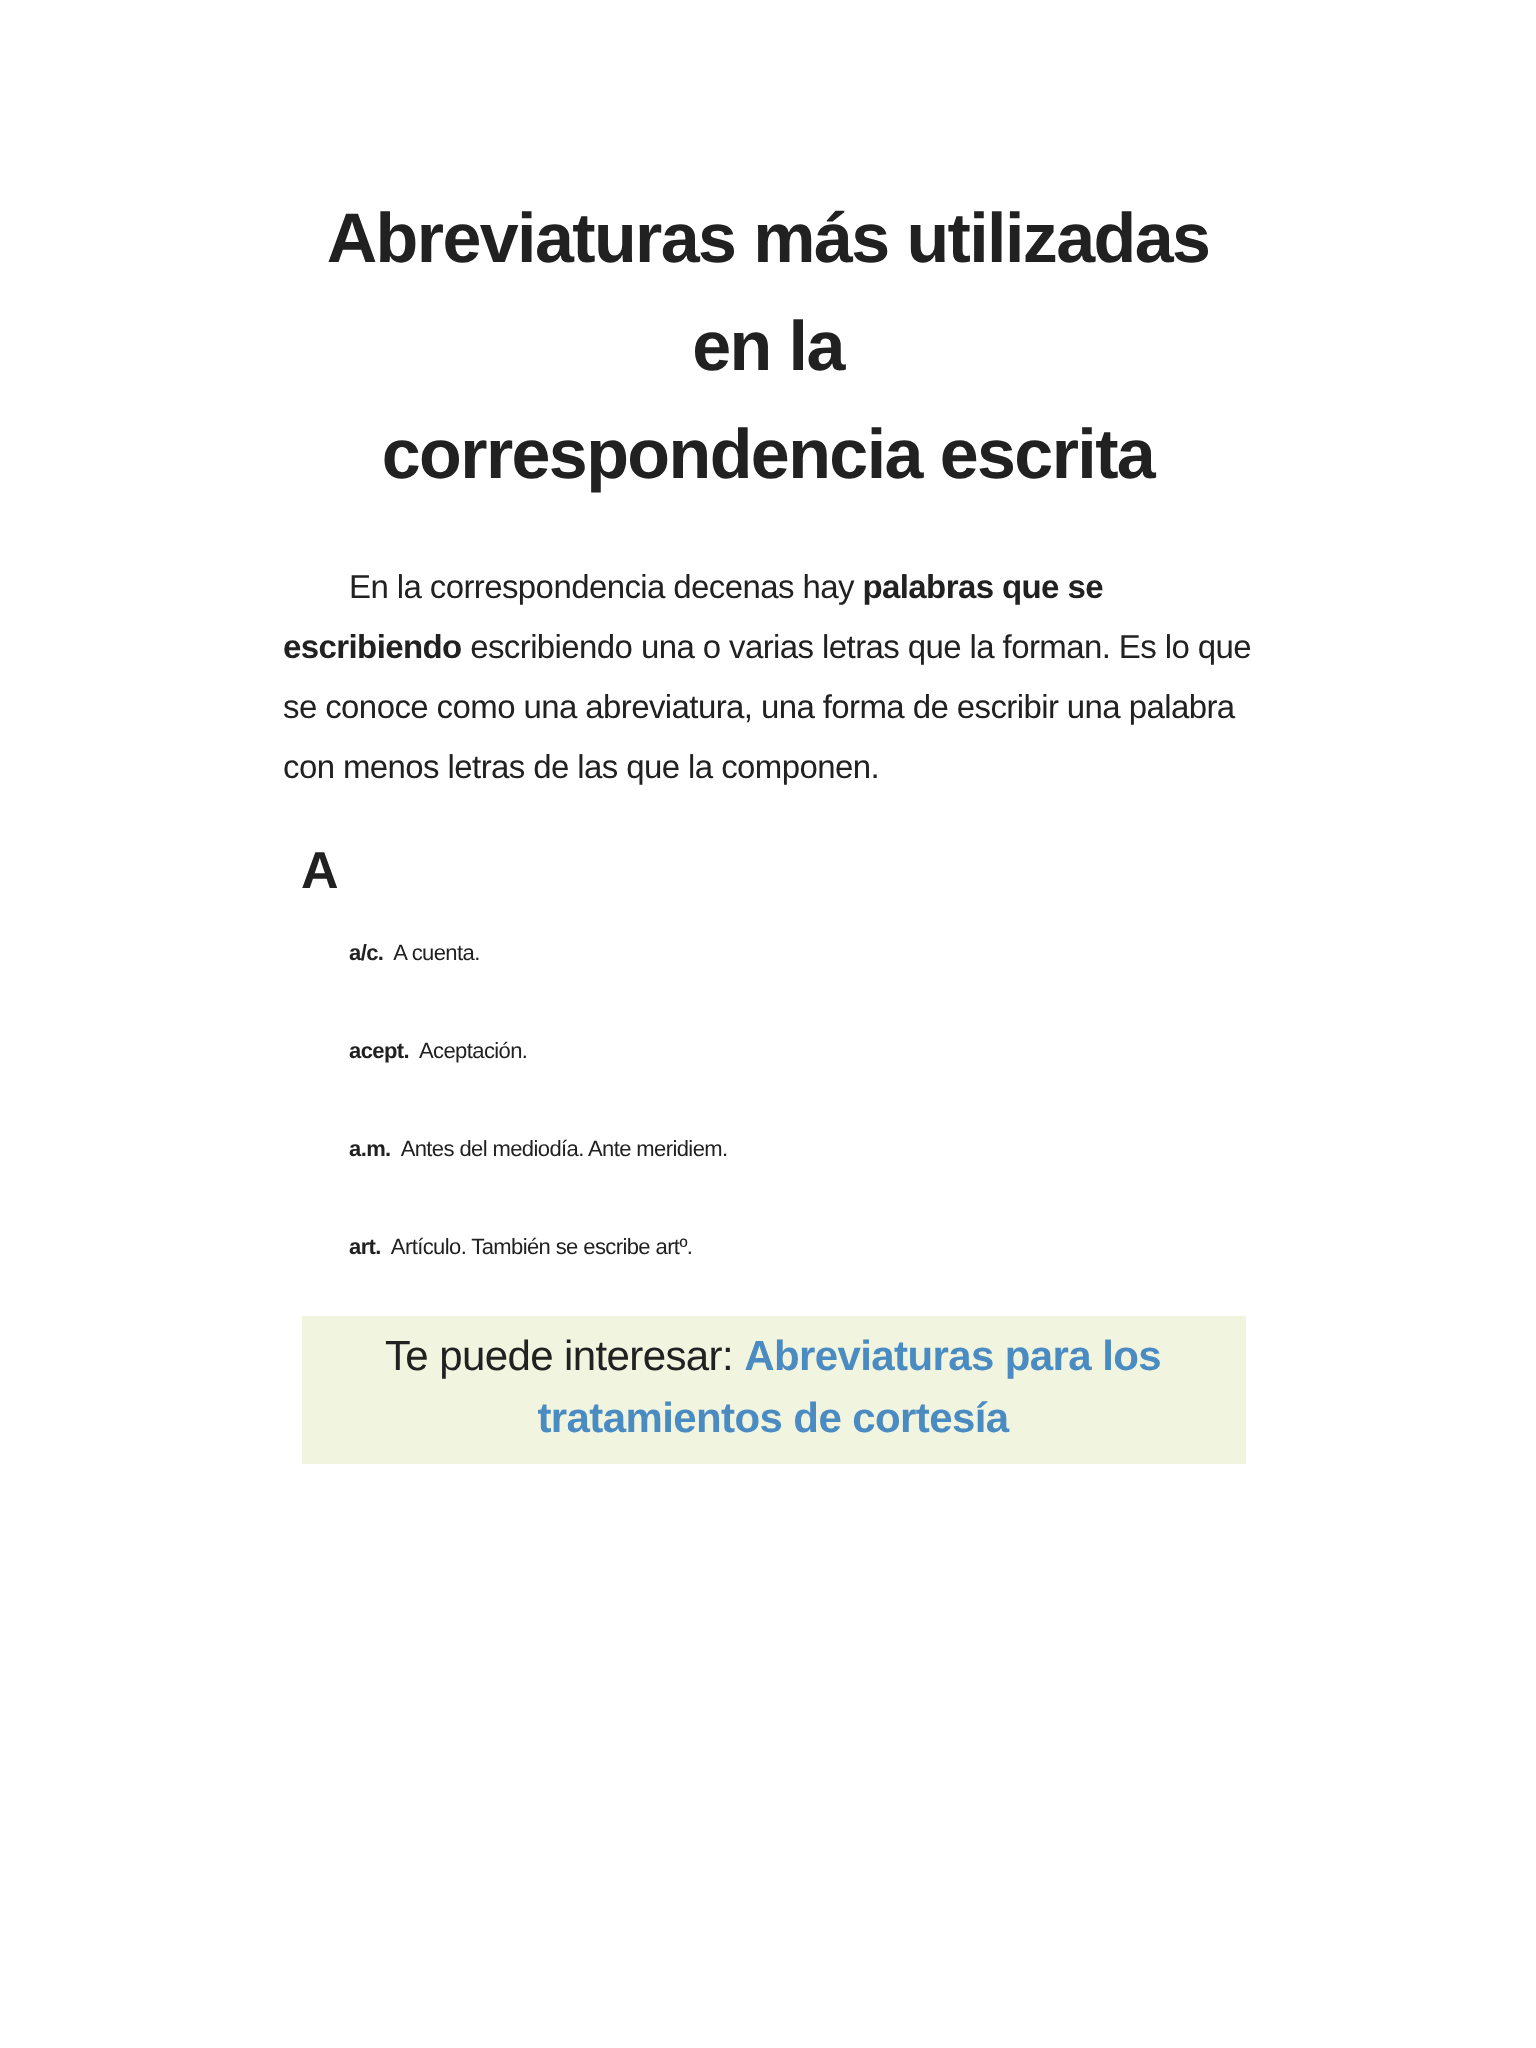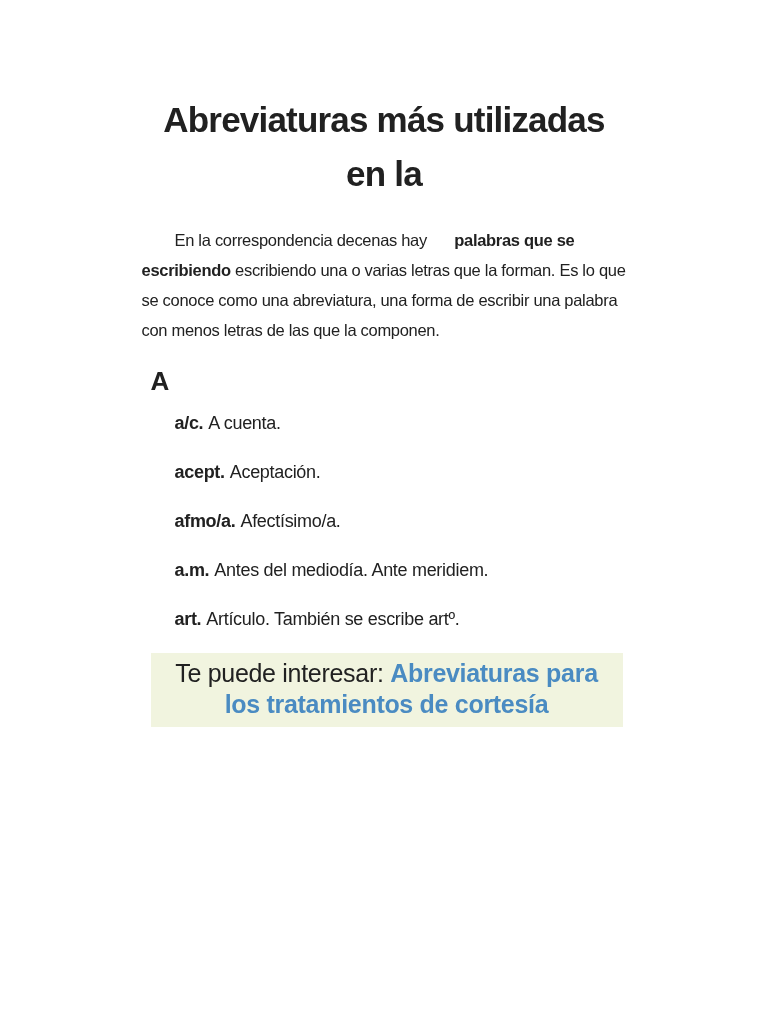--- a/index.html
+++ b/index.html
@@ -34,64 +34,62 @@
   }
   .section-heading {
     margin: 14px 0 0 9px;
     font-size: 26px;
     line-height: 30px;
     font-weight: 700;
   }
   .abbr-list { margin: 12px 0 0 33px; }
   .abbr-item {
     margin: 0 0 19px 0;
-    font-size: 18px;
+    font-size: 11px;
     line-height: 30px;
     letter-spacing: -0.3px;
   }
   .abbr { font-weight: 700; margin-right: 5px; }
   .callout {
     margin: 12px 4px 0 9px;
     background: var(--callout-bg, #f1f4df);
     padding: 5px 20px 7px 20px;
     text-align: center;
-    font-size: 25px;
+    font-size: 21px;
     line-height: 31px;
     letter-spacing: -0.3px;
   }
   .callout-link {
     color: var(--link-color, #4a8bc2);
     font-weight: 700;
     text-decoration: none;
     cursor: pointer;
   }
 </style>
 </head>
 <body>
 
 <div class="page">
 
   <h1 class="title">
     <span class="title-line">Abreviaturas más utilizadas en la</span>
+    <span class="title-line">correspondencia escrita</span>
   </h1>
 
-  <p class="para"><span>En la correspondencia decenas hay </span><span style="font-weight: 700; margin-left: 23px;">palabras que se</span><br><span style="font-weight: 700;">escribiendo</span><span> escribiendo una o varias letras que la forman. Es lo que se conoce como una abreviatura, una forma de escribir una palabra con menos letras de las que la componen.</span></p>
+  <p class="para"><span>En la correspondencia decenas hay </span><span style="font-weight: 700;">palabras que se</span><br><span style="font-weight: 700;">escribiendo</span><span> escribiendo una o varias letras que la forman. Es lo que se conoce como una abreviatura, una forma de escribir una palabra con menos letras de las que la componen.</span></p>
 
 
   <h2 class="section-heading">A</h2>
 
   <div class="abbr-list">
     <p class="abbr-item">
         <span class="abbr">a/c.</span><span class="meaning">A cuenta.</span>
       </p>
       <p class="abbr-item">
         <span class="abbr">acept.</span><span class="meaning">Aceptación.</span>
-      </p>
-      <p class="abbr-item">
-        <span class="abbr">afmo/a.</span><span class="meaning">Afectísimo/a.</span>
       </p>
       <p class="abbr-item">
         <span class="abbr">a.m.</span><span class="meaning">Antes del mediodía. Ante meridiem.</span>
       </p>
       <p class="abbr-item">
         <span class="abbr">art.</span><span class="meaning">Artículo. También se escribe artº.</span>
       </p>
   </div>
 
   <div class="callout">

